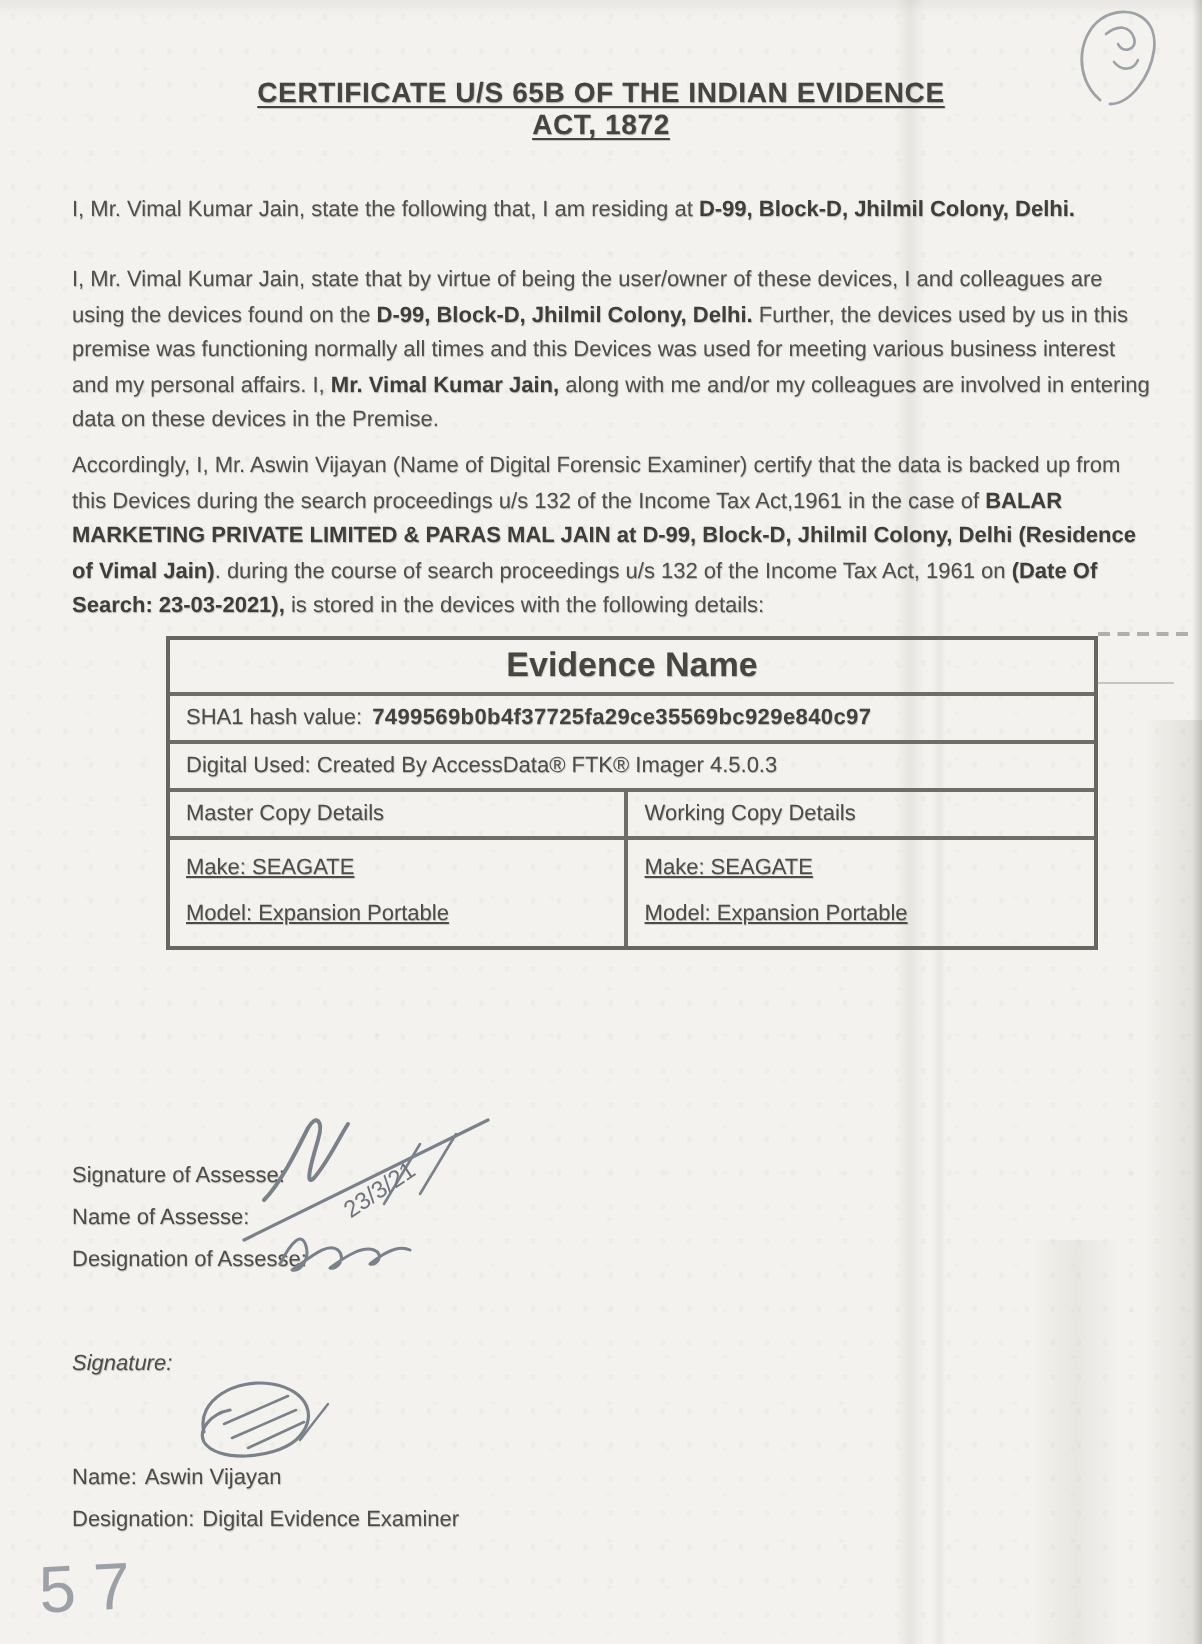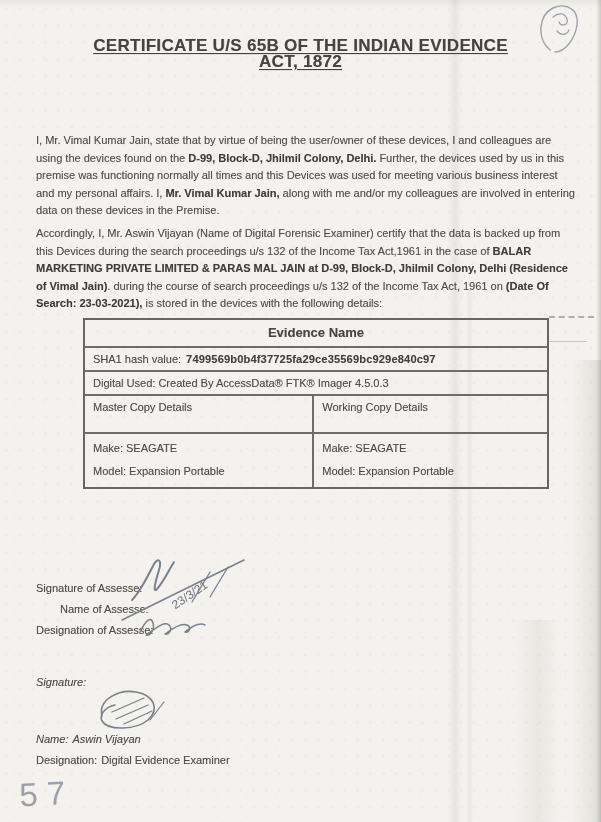--- a/index.html
+++ b/index.html
@@ -21,57 +21,57 @@
   .s1{left:448px;top:0;width:14px;height:822px;background:linear-gradient(to right,transparent,rgba(140,140,132,0.13),transparent);}
   .s2{left:466px;top:290px;width:7px;height:532px;background:linear-gradient(to right,transparent,rgba(140,140,132,0.10),transparent);}
   .s3{left:572px;top:360px;width:29px;height:462px;background:linear-gradient(to right,transparent,rgba(150,150,140,0.22));}
   .s4{left:515px;top:620px;width:46px;height:202px;background:linear-gradient(to right,transparent,rgba(150,150,140,0.12),transparent);}
   .s5{left:0;top:0;width:601px;height:8px;background:linear-gradient(to bottom,rgba(130,130,122,0.10),transparent);}
   .edge-right{right:0;top:0;width:5px;height:822px;background:linear-gradient(to left,rgba(110,110,104,0.30),transparent);}
   .dash-bleed{position:absolute;left:549px;top:316px;width:45px;border-top:2px dashed rgba(95,95,88,0.45);}
   .dash-bleed2{position:absolute;left:549px;top:341px;width:38px;border-top:1px solid rgba(95,95,88,0.30);}
 
   .title{position:absolute;top:38px;left:0;right:0;text-align:center;
-    font-size:17px;font-weight:bold;color:#454441;letter-spacing:0.3px;line-height:16px;
+    font-size:14px;font-weight:bold;color:#454441;letter-spacing:0.3px;line-height:16px;
     text-shadow:0.3px 0.3px 0.5px rgba(80,80,75,0.45);}
   .title div{text-decoration:underline;text-underline-offset:2px;}
 
   .para{position:absolute;left:36px;width:542px;font-size:11px;line-height:17.5px;
     color:#514f4c;text-shadow:0.3px 0.3px 0.5px rgba(90,90,85,0.40);}
   .p1{top:86px;}
   .p2{top:121px;}
   .p3{top:214px;}
   .para .b{font-weight:bold;color:#403e3a;}
 
   
   .evtable{position:absolute;left:83px;top:318px;width:462px;
     border:2px solid #67665f;font-size:11px;color:#4e4c49;
     text-shadow:0.3px 0.3px 0.4px rgba(90,90,85,0.40);}
   .evtable .trow{border-top:2px solid #6e6d66;}
   .evtable .trow:first-child{border-top:none;}
-  .ev-header{height:26px;line-height:26px;text-align:center;font-weight:bold;font-size:13px;color:#47463f;}
+  .ev-header{height:26px;line-height:26px;text-align:center;font-weight:bold;font-size:17px;color:#47463f;}
   .ev-name{height:29px;line-height:29px;text-align:center;font-weight:bold;color:#43423c;}
   .ev-name span{text-decoration:underline;text-underline-offset:2px;}
   .hash-row{height:22px;line-height:22px;padding:0 8px;white-space:nowrap;}
   .hash-row .val{font-weight:bold;color:#43423c;margin-left:5px;letter-spacing:0.2px;}
   .soft-row{height:22px;line-height:22px;padding:0 8px;}
   .copy-heads,.copy-details{display:flex;}
-  .copy-heads .cell{height:36px;line-height:22px;}
+  .copy-heads .cell{height:22px;line-height:22px;}
   .cell{padding:0 8px;box-sizing:border-box;}
   .cell.left{width:49.2%;}
   .cell.right{width:50.8%;border-left:2px solid #6e6d66;}
   .copy-details .cell{padding-top:3px;padding-bottom:4px;}
-  .copy-details .line{line-height:23px;white-space:nowrap;}
+  .copy-details .line{line-height:23px;white-space:nowrap;text-decoration:underline;}
 
   
   .sigline{position:absolute;left:36px;font-size:11px;color:#4e4c49;
     text-shadow:0.3px 0.3px 0.5px rgba(90,90,85,0.40);white-space:nowrap;}
   .sigline .lv{margin-left:4px;}
-  .l1{top:582px;} .l2{top:603px;margin-left:24px;} .l3{top:624px;}
-  .m1{top:676px;font-style:italic;} .m2{top:733px;font-style:italic;} .m3{top:754px;}
+  .l1{top:582px;} .l2{top:603px;} .l3{top:624px;}
+  .m1{top:676px;font-style:italic;} .m2{top:733px;} .m3{top:754px;}
 
   .hw{position:absolute;pointer-events:none;}
   .hw path{fill:none;stroke:#7b818a;stroke-linecap:round;stroke-linejoin:round;}
   .sig-assessee{left:112px;top:552px;}
   .sig-examiner{left:90px;top:684px;}
   .mark-topright{left:530px;top:0px;}
   .pagenum{left:8px;top:768px;}
   .hw-date{font-family:"Liberation Sans",sans-serif;font-size:12px;fill:#6f747d;}
   .hw-num{font-family:"Liberation Sans",sans-serif;font-size:33px;fill:#8e939b;letter-spacing:9px;}
 </style>
@@ -87,20 +87,21 @@
   <div class="streak s5"></div>
   <div class="streak edge-right"></div>
   <div class="dash-bleed"></div>
   <div class="dash-bleed2"></div>
 
   <div class="title">
     <div>CERTIFICATE U/S 65B OF THE INDIAN EVIDENCE</div>
     <div>ACT, 1872</div>
   </div>
 
+  <p class="para p1"><span>I, Mr. Vimal Kumar Jain, state the following that, I am residing at </span><span class="b">D-99, Block-D, Jhilmil Colony, Delhi.</span></p>
   <p class="para p2"><span>I, Mr. Vimal Kumar Jain, state that by virtue of being the user/owner of these devices, I and colleagues are using the devices found on the </span><span class="b">D-99, Block-D, Jhilmil Colony, Delhi.</span><span> Further, the devices used by us in this premise was functioning normally all times and this Devices was used for meeting various business interest and my personal affairs. I, </span><span class="b">Mr. Vimal Kumar Jain,</span><span> along with me and/or my colleagues are involved in entering data on these devices in the Premise.</span></p>
   <p class="para p3"><span>Accordingly, I, Mr. Aswin Vijayan (Name of Digital Forensic Examiner) certify that the data is backed up from this Devices during the search proceedings u/s 132 of the Income Tax Act,1961 in the case of </span><span class="b">BALAR MARKETING PRIVATE LIMITED &amp; PARAS MAL JAIN at D-99, Block-D, Jhilmil Colony, Delhi (Residence of Vimal Jain)</span><span>. during the course of search proceedings u/s 132 of the Income Tax Act, 1961 on </span><span class="b">(Date Of Search: 23-03-2021),</span><span> is stored in the devices with the following details:</span></p>
 
   <div class="evtable">
     <div class="trow ev-header">Evidence Name</div>
     <div class="trow hash-row">
       <span>SHA1 hash value:</span><span class="val">7499569b0b4f37725fa29ce35569bc929e840c97</span>
     </div>
     <div class="trow soft-row">Digital Used: Created By AccessData® FTK® Imager 4.5.0.3</div>
     <div class="trow copy-heads">

